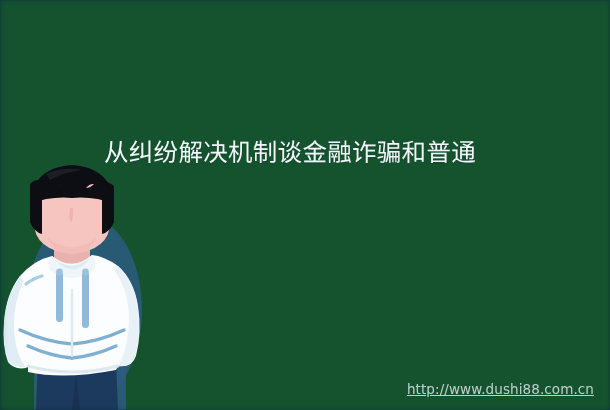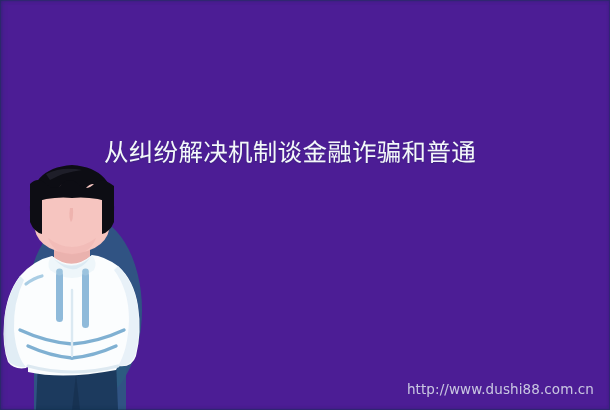--- a/index.html
+++ b/index.html
@@ -10,21 +10,21 @@
   }
   body {
     font-family: "DejaVu Sans", "Liberation Sans", sans-serif;
   }
 
   #banner {
     position: relative;
     width: 610px;
     height: 410px;
     overflow: hidden;
-    background: #4c1d95;
+    background: #14532d;
     box-sizing: border-box;
   }
 
   
   #edge-vignette {
     position: absolute;
     inset: 0;
     pointer-events: none;
     box-shadow: inset 0 0 0 1px rgba(20, 55, 80, 0.35),
                 inset 3px 0 6px -3px rgba(15, 45, 70, 0.55),
@@ -56,20 +56,21 @@
   
   #watermark {
     position: absolute;
     right: 16px;
     bottom: 13px;
     color: rgba(228, 236, 241, 0.82);
     font-size: 13.5px;
     letter-spacing: 0.1px;
     white-space: nowrap;
     z-index: 30;
+    text-decoration: underline;
   }
 
   
   #character {
     position: absolute;
     left: -6px;
     bottom: 0;
     width: 160px;
     height: 250px;
     z-index: 20;

